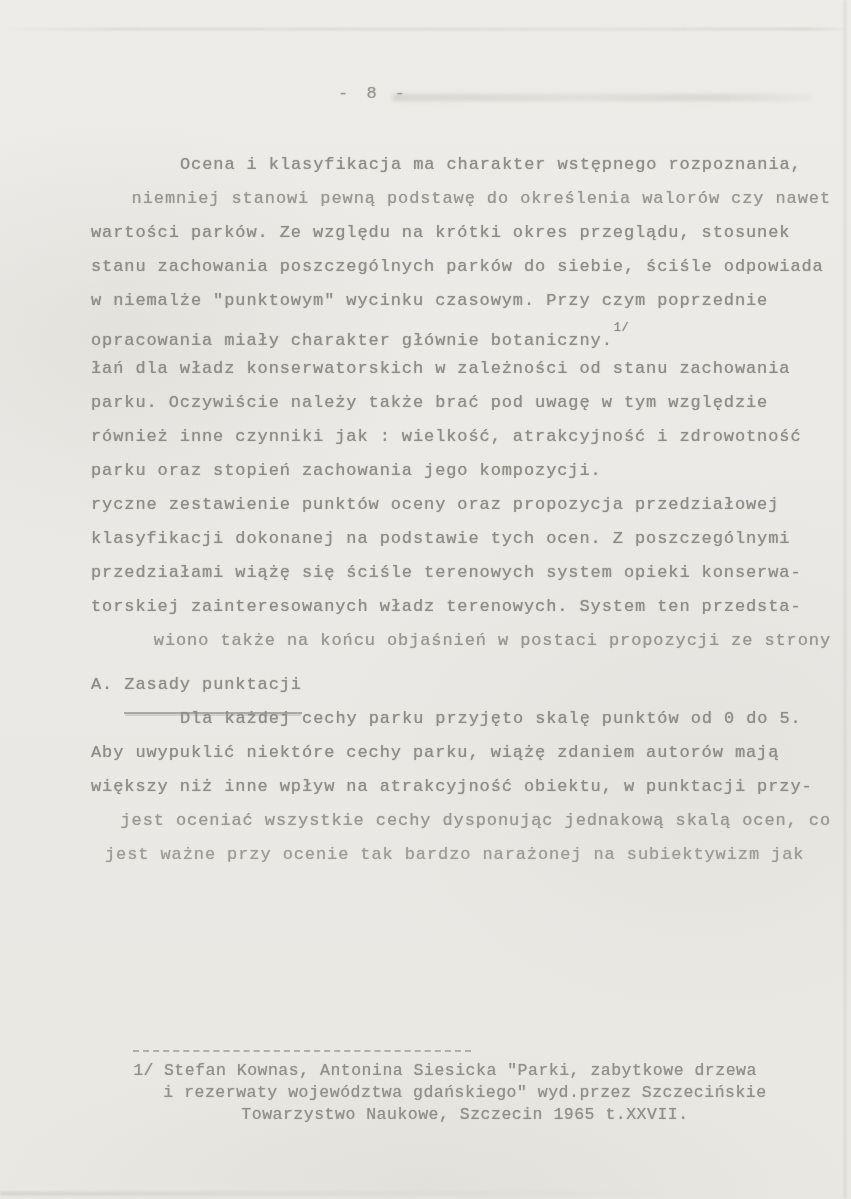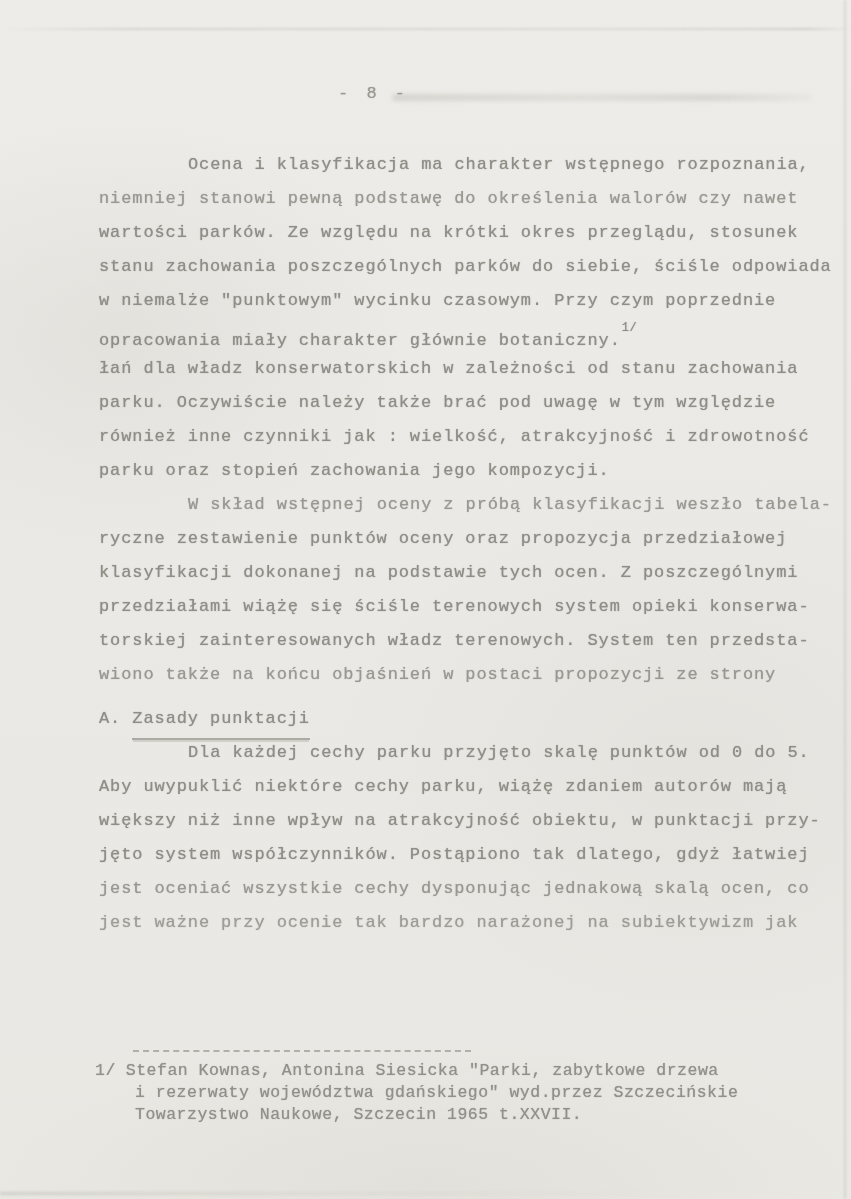--- a/index.html
+++ b/index.html
@@ -58,54 +58,54 @@
     width: 420px;
     height: 7px;
     border-radius: 4px;
     background: linear-gradient(90deg, rgba(172,171,163,0.55), rgba(178,177,169,0.35) 45%, rgba(172,171,163,0.5) 75%, rgba(185,184,176,0.15));
     filter: blur(2px);
     opacity: 0.65;
   }
   .body-block {
     position: absolute;
     top: 148px;
-    left: 99px;
+    left: 91px;
     width: 740px;
   }
   .ln {
     height: 34px;
     line-height: 34px;
     font-size: 17px;
     letter-spacing: 0.9px;
     white-space: pre;
     text-shadow: 0 0 1.1px rgba(126,126,119,0.75);
   }
   .ln.indent { text-indent: 89px; }
-  .ln.soft { opacity: 0.88; }
-  .ln.softer { opacity: 0.82; }
+  .ln.soft { opacity: 0.88; text-align: right; }
+  .ln.softer { opacity: 0.82; margin-left: 14px; }
   .fnref {
     font-size: 12px;
     letter-spacing: 0.5px;
     position: relative;
     top: -7px;
     margin-left: 1px;
   }
   .heading {
     height: 34px;
     line-height: 34px;
     margin: 10px 0 0 0;
     font-size: 17px;
     font-weight: normal;
     letter-spacing: 0.9px;
     text-shadow: 0 0 1.1px rgba(126,126,119,0.75);
   }
   .heading .u {
     border-bottom: 2px solid rgba(118,118,110,0.55);
     box-shadow: 0 3px 0 -1px rgba(118,118,110,0.22);
-    padding-bottom: 10px;
+    padding-bottom: 18px;
   }
   .footnote {
     position: absolute;
     top: 1050px;
     left: 95px;
     width: 700px;
     font-size: 16.5px;
     letter-spacing: 0.5px;
   }
   .fn-rule {
@@ -114,20 +114,21 @@
     height: 0;
     border-top: 2px dashed rgba(130,130,122,0.55);
     filter: blur(0.4px);
     margin-bottom: 8px;
   }
   .fn-row {
     line-height: 22px;
     white-space: pre;
     text-shadow: 0 0 1px rgba(126,126,119,0.7);
     color: #91918a;
+    text-align: center;
   }
   .fn-row .fn-marker { margin-right: 10px; }
   .fn-row.cont { padding-left: 40px; }
 </style>
 </head>
 <body>
 
 <div class="scan">
 
   <div class="edge-top"></div>
@@ -141,33 +142,31 @@
     <div class="ln indent">Ocena i klasyfikacja ma charakter wstępnego rozpoznania,</div>
     <div class="ln soft">niemniej stanowi pewną podstawę do określenia walorów czy nawet</div>
     <div class="ln">wartości parków. Ze względu na krótki okres przeglądu, stosunek</div>
     <div class="ln">stanu zachowania poszczególnych parków do siebie, ściśle odpowiada</div>
     <div class="ln">w niemalże "punktowym" wycinku czasowym. Przy czym poprzednie</div>
     <div class="ln"><span>opracowania miały charakter głównie botaniczny.</span><sup class="fnref">1/</sup></div>
     <div class="ln">łań dla władz konserwatorskich w zależności od stanu zachowania</div>
     <div class="ln">parku. Oczywiście należy także brać pod uwagę w tym względzie</div>
     <div class="ln">również inne czynniki jak : wielkość, atrakcyjność i zdrowotność</div>
     <div class="ln">parku oraz stopień zachowania jego kompozycji.</div>
-    <div class="ln indent soft">W skład wstępnej oceny z próbą klasyfikacji weszło tabela-</div>
     <div class="ln">ryczne zestawienie punktów oceny oraz propozycja przedziałowej</div>
     <div class="ln">klasyfikacji dokonanej na podstawie tych ocen. Z poszczególnymi</div>
     <div class="ln">przedziałami wiążę się ściśle terenowych system opieki konserwa-</div>
     <div class="ln">torskiej zainteresowanych władz terenowych. System ten przedsta-</div>
     <div class="ln soft">wiono także na końcu objaśnień w postaci propozycji ze strony</div>
 
     <h2 class="heading"><span>A.</span> <span class="u">Zasady punktacji</span></h2>
 
     <div class="ln indent">Dla każdej cechy parku przyjęto skalę punktów od 0 do 5.</div>
     <div class="ln">Aby uwypuklić niektóre cechy parku, wiążę zdaniem autorów mają</div>
     <div class="ln">większy niż inne wpływ na atrakcyjność obiektu, w punktacji przy-</div>
-    <div class="ln">jęto system współczynników. Postąpiono tak dlatego, gdyż łatwiej</div>
     <div class="ln soft">jest oceniać wszystkie cechy dysponując jednakową skalą ocen, co</div>
     <div class="ln softer">jest ważne przy ocenie tak bardzo narażonej na subiektywizm jak</div>
   </main>
 
   <footer class="footnote">
     <div class="fn-rule"></div>
     <div class="fn-row"><span class="fn-marker">1/</span><span>Stefan Kownas, Antonina Siesicka "Parki, zabytkowe drzewa</span></div>
     <div class="fn-row cont">i rezerwaty województwa gdańskiego" wyd.przez Szczecińskie</div>
     <div class="fn-row cont">Towarzystwo Naukowe, Szczecin 1965 t.XXVII.</div>
   </footer>

